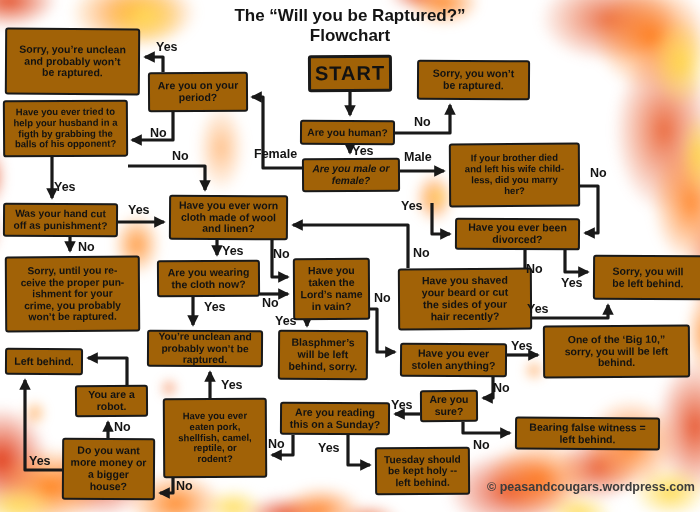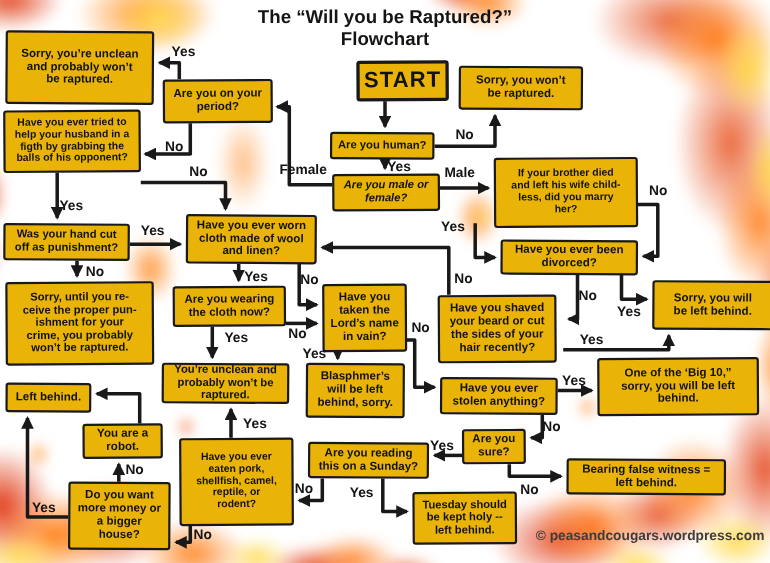--- a/index.html
+++ b/index.html
@@ -50,26 +50,26 @@
       radial-gradient(55px 45px at 588px 460px, rgba(225,48,0,.75), rgba(225,48,0,0) 72%),
       radial-gradient(35px 75px at 699px 262px, rgba(225,48,0,.55), rgba(225,48,0,0) 72%),
       radial-gradient(40px 18px at 368px 509px, rgba(230,60,0,.7), rgba(230,60,0,0) 75%);
   }
   #edges{position:absolute;left:0;top:0;width:700px;height:512px;}
   .title{
     position:absolute;left:170px;top:6px;width:360px;text-align:center;
     font-weight:bold;font-size:17px;color:#141414;line-height:1.2;
   }
   .node{
-    position:absolute;background:#eab308;border:2.8px solid #191919;border-radius:3px;
+    position:absolute;background:#a16207;border:2.8px solid #191919;border-radius:3px;
     display:flex;align-items:center;justify-content:center;text-align:center;
     font-weight:bold;color:#121212;white-space:pre;line-height:1.14;
     box-sizing:border-box;padding:1px 2px;
   }
-  .node-start{font-size:20px;letter-spacing:1px;border-width:3.2px;margin-left:16px;}
+  .node-start{font-size:20px;letter-spacing:1px;border-width:3.2px;}
   .elabel{
     position:absolute;font-weight:bold;font-size:12.5px;color:#141414;white-space:nowrap;
   }
   .credit{
     position:absolute;left:487px;top:480px;width:200px;
     font-weight:bold;font-size:12.5px;color:#3c3c3c;white-space:nowrap;
   }
 </style>
 </head>
 <body>
@@ -163,21 +163,21 @@
 in vain?</div>
       <div class="node" style="left: 278px; top: 330px; width: 90px; height: 50px; font-size: 10.5px; transform: rotate(0.35deg);">Blasphmer’s
 will be left
 behind, sorry.</div>
       <div class="node" style="left: 449px; top: 143px; width: 131px; height: 64px; font-size: 9.5px; transform: rotate(-0.35deg);">If your brother died
 and left his wife child-
 less, did you marry
 her?</div>
       <div class="node" style="left: 455px; top: 218px; width: 125px; height: 32px; font-size: 10.5px; transform: rotate(0.35deg);">Have you ever been
 divorced?</div>
-      <div class="node" style="left: 398px; top: 268px; width: 108px; height: 62px; font-size: 10.5px; transform: rotate(-0.35deg);">Have you shaved
+      <div class="node" style="left: 398px; top: 268px; width: 134px; height: 62px; font-size: 10.5px; transform: rotate(-0.35deg);">Have you shaved
 your beard or cut
 the sides of your
 hair recently?</div>
       <div class="node" style="left: 593px; top: 255px; width: 110px; height: 45px; font-size: 10.5px; transform: rotate(0.35deg);">Sorry, you will
 be left behind.</div>
       <div class="node" style="left: 543px; top: 325px; width: 147px; height: 53px; font-size: 10.5px; transform: rotate(-0.35deg);">One of the ‘Big 10,”
 sorry, you will be left
 behind.</div>
       <div class="node" style="left: 400px; top: 343px; width: 107px; height: 34px; font-size: 10.5px; transform: rotate(0.35deg);">Have you ever
 stolen anything?</div>

